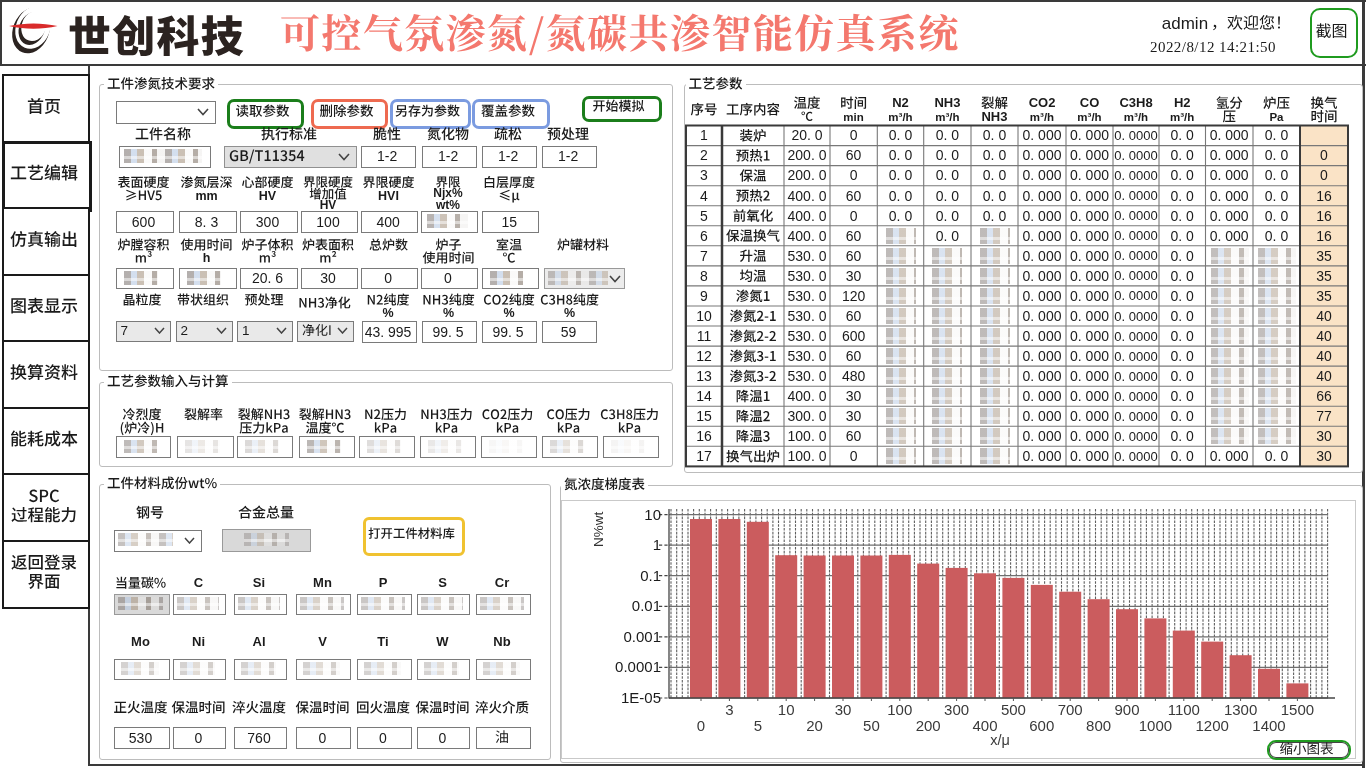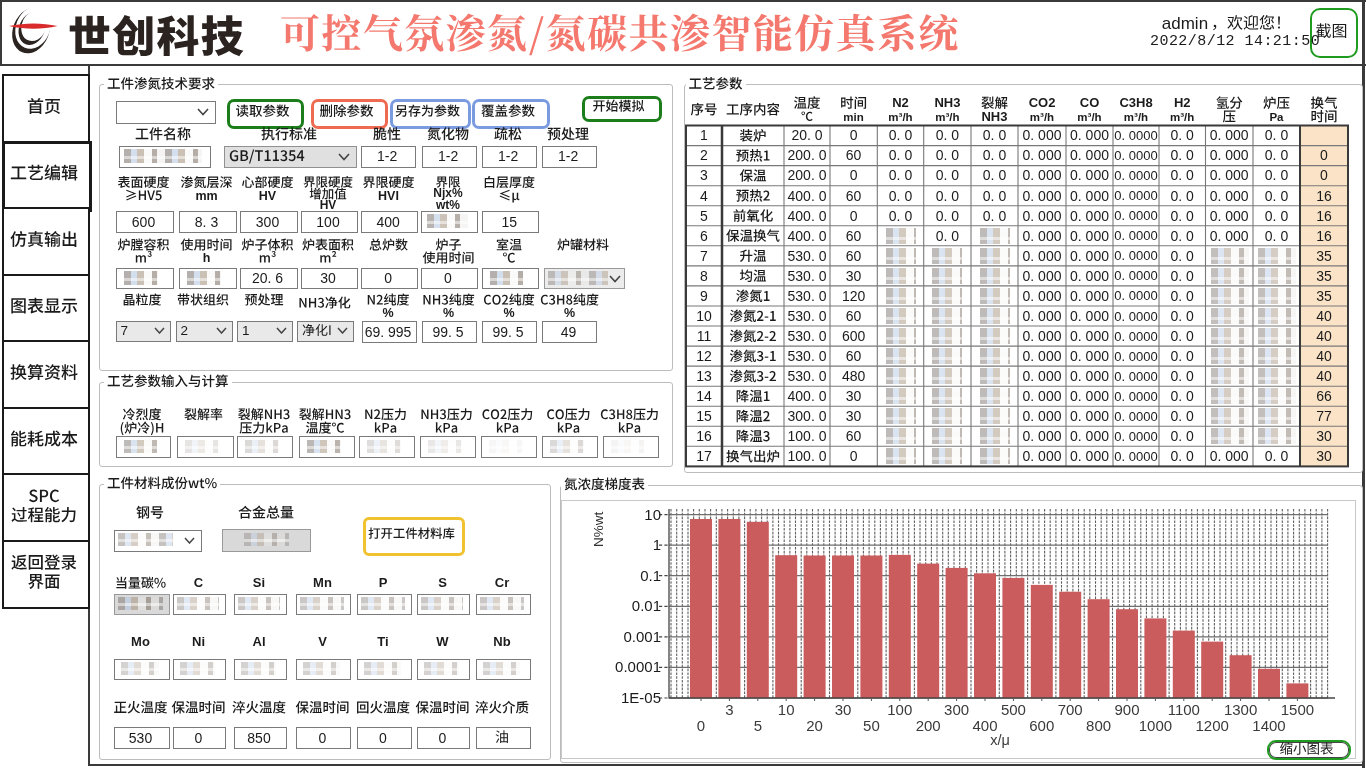--- a/index.html
+++ b/index.html
@@ -1423,21 +1423,21 @@
       <use href="#g37" x="5000"></use>
     </g>
     <g transform="translate(1279.5,753.6) scale(0.0135,-0.0135)" fill="#1b1b1b">
       <use href="#g204" x="0"></use>
       <use href="#g205" x="1000"></use>
       <use href="#g25" x="2000"></use>
       <use href="#g206" x="3000"></use>
     </g>
   </svg>
 <div class="ht" style="left:1161.8px;top:13.6px;font-size:17.0px;font-weight:400;color:#1b1b1b;font-family:'Liberation Sans', sans-serif;">admin</div>
-<div class="ht" style="left:1150.0px;top:33px;font-size:15.0px;font-weight:400;color:#1b1b1b;font-family:Liberation Mono, monospace;letter-spacing:0.45px;">2022/8/12 14:21:50</div>
+<div class="ht" style="left:1150.0px;top:39px;font-size:15.0px;font-weight:400;color:#1b1b1b;font-family:Liberation Serif, serif;letter-spacing:0.45px;">2022/8/12 14:21:50</div>
 <div class="ht" style="left:387.2px;transform:translateX(-50%);top:148.0px;font-size:14.0px;font-weight:400;color:#1b1b1b;font-family:'Liberation Sans', sans-serif;">1-2</div>
 <div class="ht" style="left:448.2px;transform:translateX(-50%);top:148.0px;font-size:14.0px;font-weight:400;color:#1b1b1b;font-family:'Liberation Sans', sans-serif;">1-2</div>
 <div class="ht" style="left:508.2px;transform:translateX(-50%);top:148.0px;font-size:14.0px;font-weight:400;color:#1b1b1b;font-family:'Liberation Sans', sans-serif;">1-2</div>
 <div class="ht" style="left:568.2px;transform:translateX(-50%);top:148.0px;font-size:14.0px;font-weight:400;color:#1b1b1b;font-family:'Liberation Sans', sans-serif;">1-2</div>
 <div class="ht" style="left:206.5px;transform:translateX(-50%);top:188.5px;font-size:12.5px;font-weight:700;color:#1b1b1b;font-family:'Liberation Sans', sans-serif;">mm</div>
 <div class="ht" style="left:267.5px;transform:translateX(-50%);top:188.5px;font-size:12.5px;font-weight:700;color:#1b1b1b;font-family:'Liberation Sans', sans-serif;">HV</div>
 <div class="ht" style="left:328.0px;transform:translateX(-50%);top:199.1px;font-size:12.0px;font-weight:700;color:#1b1b1b;font-family:'Liberation Sans', sans-serif;">HV</div>
 <div class="ht" style="left:388.5px;transform:translateX(-50%);top:188.5px;font-size:12.5px;font-weight:700;color:#1b1b1b;font-family:'Liberation Sans', sans-serif;">HVI</div>
 <div class="ht" style="left:448.0px;transform:translateX(-50%);top:187.3px;font-size:12.0px;font-weight:700;color:#1b1b1b;font-family:'Liberation Sans', sans-serif;">Njx%</div>
 <div class="ht" style="left:448.0px;transform:translateX(-50%);top:199.1px;font-size:12.0px;font-weight:700;color:#1b1b1b;font-family:'Liberation Sans', sans-serif;">wt%</div>
@@ -1452,32 +1452,32 @@
 <div class="ht" style="left:328.0px;transform:translateX(-50%);top:270.0px;font-size:14.0px;font-weight:400;color:#1b1b1b;font-family:'Liberation Sans', sans-serif;">30</div>
 <div class="ht" style="left:388.2px;transform:translateX(-50%);top:270.0px;font-size:14.0px;font-weight:400;color:#1b1b1b;font-family:'Liberation Sans', sans-serif;">0</div>
 <div class="ht" style="left:448.0px;transform:translateX(-50%);top:270.0px;font-size:14.0px;font-weight:400;color:#1b1b1b;font-family:'Liberation Sans', sans-serif;">0</div>
 <div class="ht" style="left:388.0px;transform:translateX(-50%);top:306.0px;font-size:12.5px;font-weight:700;color:#1b1b1b;font-family:'Liberation Sans', sans-serif;">%</div>
 <div class="ht" style="left:448.5px;transform:translateX(-50%);top:306.0px;font-size:12.5px;font-weight:700;color:#1b1b1b;font-family:'Liberation Sans', sans-serif;">%</div>
 <div class="ht" style="left:509.0px;transform:translateX(-50%);top:306.0px;font-size:12.5px;font-weight:700;color:#1b1b1b;font-family:'Liberation Sans', sans-serif;">%</div>
 <div class="ht" style="left:569.5px;transform:translateX(-50%);top:306.0px;font-size:12.5px;font-weight:700;color:#1b1b1b;font-family:'Liberation Sans', sans-serif;">%</div>
 <div class="ht" style="left:120.5px;top:323.0px;font-size:13.5px;font-weight:400;color:#1b1b1b;font-family:'Liberation Sans', sans-serif;">7</div>
 <div class="ht" style="left:180.5px;top:323.0px;font-size:13.5px;font-weight:400;color:#1b1b1b;font-family:'Liberation Sans', sans-serif;">2</div>
 <div class="ht" style="left:242.0px;top:323.0px;font-size:13.5px;font-weight:400;color:#1b1b1b;font-family:'Liberation Sans', sans-serif;">1</div>
-<div class="ht" style="left:388.0px;transform:translateX(-50%);top:323.5px;font-size:14.0px;font-weight:400;color:#1b1b1b;font-family:'Liberation Sans', sans-serif;">69. 995</div>
+<div class="ht" style="left:388.0px;transform:translateX(-50%);top:323.5px;font-size:14.0px;font-weight:400;color:#1b1b1b;font-family:'Liberation Sans', sans-serif;">43. 995</div>
 <div class="ht" style="left:448.0px;transform:translateX(-50%);top:323.5px;font-size:14.0px;font-weight:400;color:#1b1b1b;font-family:'Liberation Sans', sans-serif;">99. 5</div>
 <div class="ht" style="left:508.0px;transform:translateX(-50%);top:323.5px;font-size:14.0px;font-weight:400;color:#1b1b1b;font-family:'Liberation Sans', sans-serif;">99. 5</div>
-<div class="ht" style="left:568.5px;transform:translateX(-50%);top:323.5px;font-size:14.0px;font-weight:400;color:#1b1b1b;font-family:'Liberation Sans', sans-serif;">49</div>
+<div class="ht" style="left:568.5px;transform:translateX(-50%);top:323.5px;font-size:14.0px;font-weight:400;color:#1b1b1b;font-family:'Liberation Sans', sans-serif;">59</div>
 <div class="ht" style="left:140.5px;transform:translateX(-50%);top:634.5px;font-size:13.0px;font-weight:700;color:#1b1b1b;font-family:'Liberation Sans', sans-serif;">Mo</div>
 <div class="ht" style="left:140.5px;transform:translateX(-50%);top:729.5px;font-size:14.0px;font-weight:400;color:#1b1b1b;font-family:'Liberation Sans', sans-serif;">530</div>
 <div class="ht" style="left:198.5px;transform:translateX(-50%);top:576.0px;font-size:13.0px;font-weight:700;color:#1b1b1b;font-family:'Liberation Sans', sans-serif;">C</div>
 <div class="ht" style="left:198.5px;transform:translateX(-50%);top:634.5px;font-size:13.0px;font-weight:700;color:#1b1b1b;font-family:'Liberation Sans', sans-serif;">Ni</div>
 <div class="ht" style="left:198.5px;transform:translateX(-50%);top:729.5px;font-size:14.0px;font-weight:400;color:#1b1b1b;font-family:'Liberation Sans', sans-serif;">0</div>
 <div class="ht" style="left:259.0px;transform:translateX(-50%);top:576.0px;font-size:13.0px;font-weight:700;color:#1b1b1b;font-family:'Liberation Sans', sans-serif;">Si</div>
 <div class="ht" style="left:259.0px;transform:translateX(-50%);top:634.5px;font-size:13.0px;font-weight:700;color:#1b1b1b;font-family:'Liberation Sans', sans-serif;">Al</div>
-<div class="ht" style="left:259.0px;transform:translateX(-50%);top:729.5px;font-size:14.0px;font-weight:400;color:#1b1b1b;font-family:'Liberation Sans', sans-serif;">850</div>
+<div class="ht" style="left:259.0px;transform:translateX(-50%);top:729.5px;font-size:14.0px;font-weight:400;color:#1b1b1b;font-family:'Liberation Sans', sans-serif;">760</div>
 <div class="ht" style="left:322.5px;transform:translateX(-50%);top:576.0px;font-size:13.0px;font-weight:700;color:#1b1b1b;font-family:'Liberation Sans', sans-serif;">Mn</div>
 <div class="ht" style="left:322.5px;transform:translateX(-50%);top:634.5px;font-size:13.0px;font-weight:700;color:#1b1b1b;font-family:'Liberation Sans', sans-serif;">V</div>
 <div class="ht" style="left:322.5px;transform:translateX(-50%);top:729.5px;font-size:14.0px;font-weight:400;color:#1b1b1b;font-family:'Liberation Sans', sans-serif;">0</div>
 <div class="ht" style="left:383.0px;transform:translateX(-50%);top:576.0px;font-size:13.0px;font-weight:700;color:#1b1b1b;font-family:'Liberation Sans', sans-serif;">P</div>
 <div class="ht" style="left:383.0px;transform:translateX(-50%);top:634.5px;font-size:13.0px;font-weight:700;color:#1b1b1b;font-family:'Liberation Sans', sans-serif;">Ti</div>
 <div class="ht" style="left:383.0px;transform:translateX(-50%);top:729.5px;font-size:14.0px;font-weight:400;color:#1b1b1b;font-family:'Liberation Sans', sans-serif;">0</div>
 <div class="ht" style="left:442.5px;transform:translateX(-50%);top:576.0px;font-size:13.0px;font-weight:700;color:#1b1b1b;font-family:'Liberation Sans', sans-serif;">S</div>
 <div class="ht" style="left:442.5px;transform:translateX(-50%);top:634.5px;font-size:13.0px;font-weight:700;color:#1b1b1b;font-family:'Liberation Sans', sans-serif;">W</div>
 <div class="ht" style="left:442.5px;transform:translateX(-50%);top:729.5px;font-size:14.0px;font-weight:400;color:#1b1b1b;font-family:'Liberation Sans', sans-serif;">0</div>
 <div class="ht" style="left:502.0px;transform:translateX(-50%);top:576.0px;font-size:13.0px;font-weight:700;color:#1b1b1b;font-family:'Liberation Sans', sans-serif;">Cr</div>

